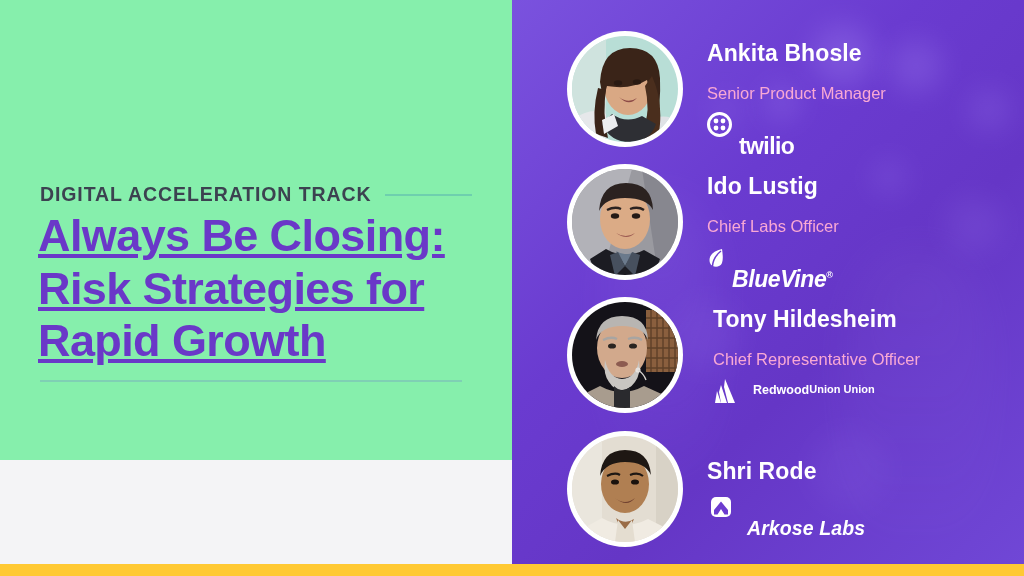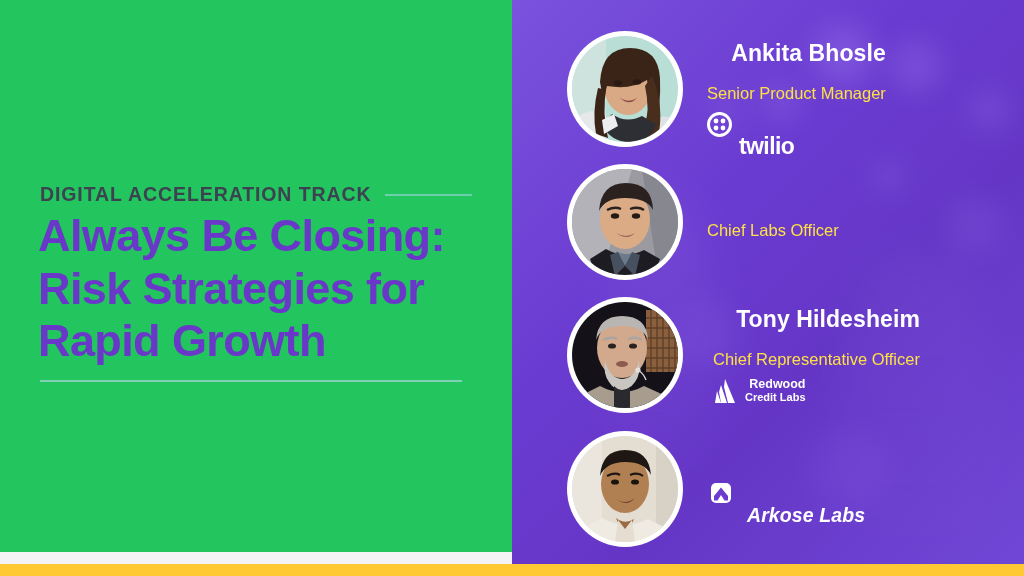--- a/index.html
+++ b/index.html
@@ -18,22 +18,22 @@
     height: 576px;
     overflow: hidden;
     background: #f4f4f6;
   }
 
   
   .left-panel {
     position: absolute;
     left: 0; top: 0;
     width: 512px;
-    height: 552px;
-    background: #22c55e;
+    height: 460px;
+    background: #86efac;
   }
 
   .kicker-row {
     position: absolute;
     left: 40px;
     top: 185px;
     width: 432px;
     display: flex;
     align-items: center;
     gap: 14px;
@@ -57,20 +57,21 @@
     position: absolute;
     left: 38px;
     top: 210px;
     width: 450px;
     font-size: 45px;
     font-weight: bold;
     line-height: 1.17;
     letter-spacing: -0.6px;
     color: #6a38c8;
     white-space: pre-line;
+    text-decoration: underline;
   }
 
   .bottom-rule {
     position: absolute;
     left: 40px;
     top: 380px;
     width: 422px;
     height: 2px;
     background: #7fd0b4;
   }
@@ -129,33 +130,32 @@
     width: 106px;
     height: 106px;
     border-radius: 50%;
     overflow: hidden;
   }
   .avatar svg { display: block; width: 106px; height: 106px; }
 
   .speaker-info {
     margin-left: 24px;
     min-width: 0;
-    text-align: right;
   }
   .sp-name {
     font-size: 23px;
     font-weight: bold;
     color: #ffffff;
     line-height: 1.18;
     letter-spacing: .1px;
     white-space: nowrap;
   }
   .sp-title {
     font-size: 16.5px;
-    color: #fde047;
+    color: #f9a8d4;
     line-height: 1.25;
     margin-top: 16px;
     white-space: nowrap;
   }
   .sp-logo {
     margin-top: 8px;
     height: 26px;
     display: flex;
     align-items: center;
     gap: 7px;
@@ -165,21 +165,21 @@
     white-space: nowrap;
     margin-top: 44px;
   }
 
   
   .twilio-word { font-size: 23px; font-weight: bold; letter-spacing: -.6px; }
   
   .bluevine-word { font-size: 23px; font-weight: bold; font-style: italic; letter-spacing: -.4px; }
   .bluevine-word sup { font-size: 9px; font-style: normal; vertical-align: super; }
   
-  .redwood-stack { display: flex; flex-direction: column; justify-content: center; line-height: 1.08; }
+  .redwood-stack { display: flex; flex-direction: row; justify-content: center; line-height: 1.08; margin-left: 8px; }
   .redwood-l1 { font-size: 12.5px; font-weight: bold; color:#fff; }
   .redwood-l2 { font-size: 11px; font-weight: bold; color:#fff; }
   
   .arkose-word { font-size: 19.5px; font-weight: bold; letter-spacing: .1px; margin-left: 5px; font-style: italic; }
 
   
   .bottom-bar {
     position: absolute;
     left: 0;
     top: 564px;
@@ -273,21 +273,29 @@
             <path d="M58 40 q8 -3 14 1" stroke="#2b2220" stroke-width="2.4" fill="none"></path>
             <path d="M44 64 q10 6 19 0 q-8 8 -19 0z" fill="#9c5b52"></path>
             <path d="M34 80 q19 11 38 1 l16 9 q-4 16 -35 16 q-31 0 -35 -16z" fill="#1c1c22"></path>
             <path d="M44 82 q9 6 18 1 l-9 14z" fill="#6b7a8c"></path>
             <path d="M38 86 l8 -3 l7 14 l-10 10z" fill="#47505e"></path>
             <path d="M68 86 l-8 -3 l-7 14 l10 10z" fill="#47505e"></path>
           </svg>
         </div>
       </div>
       <div class="speaker-info">
+        <div class="sp-name">Ido Lustig</div>
         <div class="sp-title">Chief Labs Officer</div>
+        <div class="sp-logo">
+          <svg width="18" height="24" viewBox="0 0 18 24" xmlns="http://www.w3.org/2000/svg">
+            <path d="M15 3 C5 5 1 11 3 17 C5 22 13 22 15 17 C16.5 13 15.5 7 15 3 Z" fill="#ffffff"></path>
+            <path d="M14 5 C9 9 6 14 5.5 20" stroke="#6c3ccf" stroke-width="1.5" fill="none"></path>
+          </svg>
+          <span class="logo-word bluevine-word"><span>BlueVine</span><sup>®</sup></span>
+        </div>
       </div>
     </div>
 
     <div class="speaker" style="top:288px;gap:6px;">
       <div class="avatar-wrap">
         <div class="avatar">
           <svg viewBox="0 0 106 106" xmlns="http://www.w3.org/2000/svg">
             <rect width="106" height="106" fill="#141218"></rect>
             <rect x="74" y="8" width="32" height="62" fill="#8a5f3e"></rect>
             <g stroke="#5e4029" stroke-width="1.4">
@@ -322,21 +330,21 @@
         <div class="sp-name">Tony Hildesheim</div>
         <div class="sp-title">Chief Representative Officer</div>
         <div class="sp-logo">
           <svg width="25" height="26" viewBox="0 0 25 26" xmlns="http://www.w3.org/2000/svg">
             <path d="M12 1 L22 25 L15 25 L11 9 Z" fill="#ffffff"></path>
             <path d="M8 7 L14 25 L8 25 L6 14 Z" fill="#ffffff"></path>
             <path d="M4 13 L8 25 L2 25 Z" fill="#ffffff"></path>
           </svg>
           <span class="redwood-stack">
             <span class="redwood-l1">Redwood</span>
-            <span class="redwood-l2">Credit Labs</span>
+            <span class="redwood-l2">Union Union</span>
           </span>
         </div>
       </div>
     </div>
 
     <div class="speaker" style="top:422px;">
       <div class="avatar-wrap">
         <div class="avatar">
           <svg viewBox="0 0 106 106" xmlns="http://www.w3.org/2000/svg">
             <rect width="106" height="106" fill="#e3ddd2"></rect>
@@ -349,20 +357,21 @@
             <path d="M35 40 q8 -4 13 -1" stroke="#1e1713" stroke-width="2.2" fill="none"></path>
             <path d="M58 39 q8 -3 13 1" stroke="#1e1713" stroke-width="2.2" fill="none"></path>
             <path d="M43 62 q10 8 20 0 q-8 10 -20 0z" fill="#70402f"></path>
             <path d="M30 82 q23 13 46 1 l18 9 q4 14 -4 14 l-74 0 q-8 0 -4 -14z" fill="#f0ebe2"></path>
             <path d="M44 82 q9 7 18 1 l-5 11 l-8 0z" fill="#9a6c46"></path>
             <path d="M46 84 l7 9 l7 -9 l3 22 l-20 0z" fill="#e4ddd0"></path>
           </svg>
         </div>
       </div>
       <div class="speaker-info">
+        <div class="sp-name">Shri Rode</div>
         <div class="sp-logo">
           <svg width="28" height="28" viewBox="0 0 28 28" xmlns="http://www.w3.org/2000/svg">
             <path d="M4 9 A5 5 0 0 1 9 4 L19 4 A5 5 0 0 1 24 9 L24 19 A5 5 0 0 1 19 24 L9 24 A5 5 0 0 1 4 19 Z" fill="#ffffff"></path>
             <path d="M14 8.5 L21 17 L21 21.5 L17.5 21.5 L14 16 L10.5 21.5 L7 21.5 L7 17 Z" fill="#6c3ccf"></path>
           </svg>
           <span class="logo-word arkose-word">Arkose Labs</span>
         </div>
       </div>
     </div>
 

